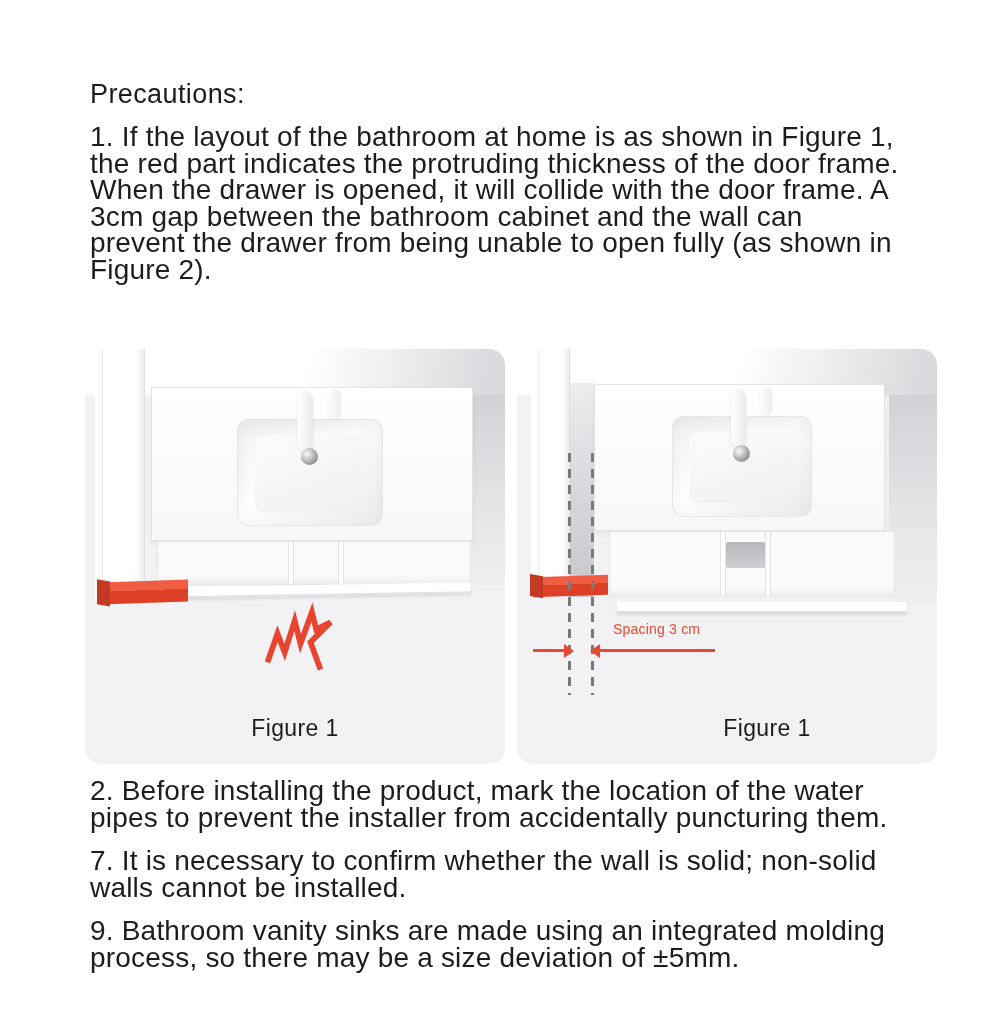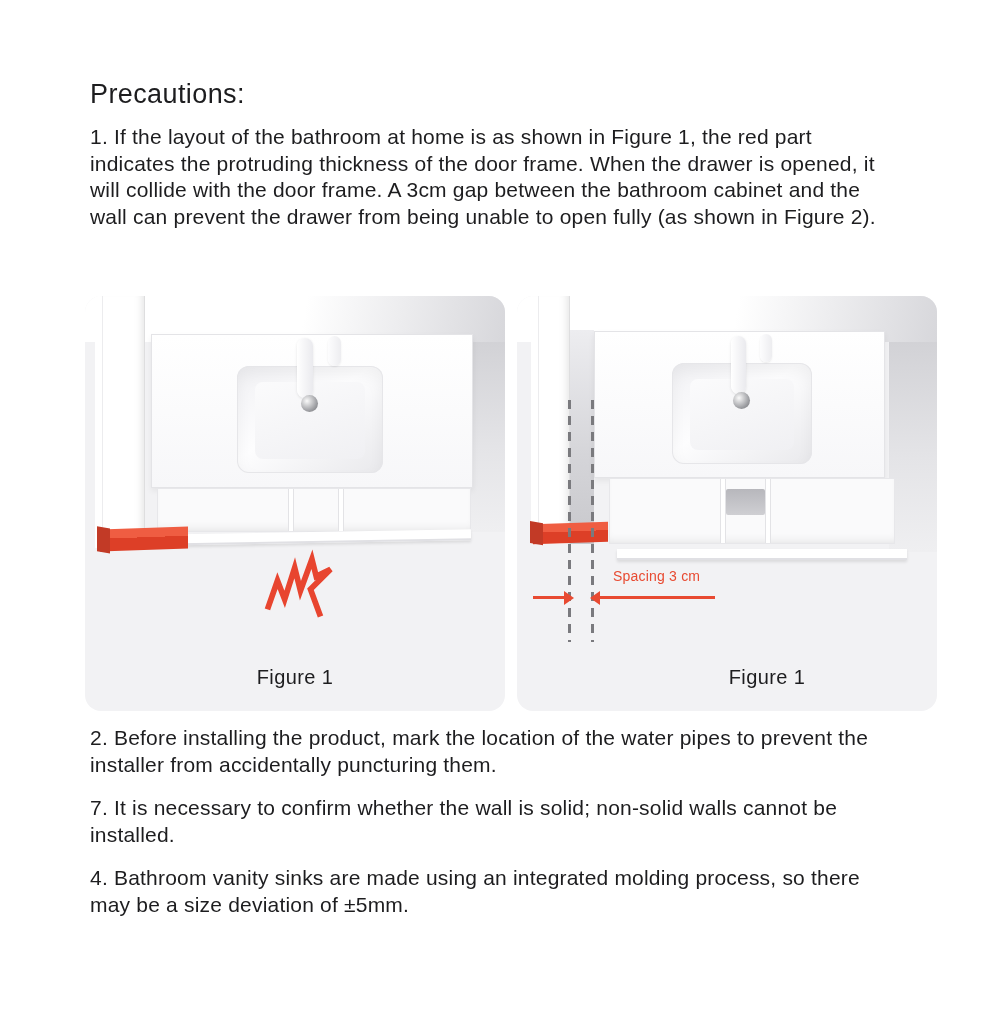--- a/index.html
+++ b/index.html
@@ -16,21 +16,21 @@
     background:var(--page-background);
     font-family:"Liberation Sans","DejaVu Sans",sans-serif;
     color:var(--text);
   }
   .content{padding:78px 60px 0 90px;}
   .page-title{
     font-size:27px;font-weight:500;letter-spacing:.4px;
     margin:0 0 14px 0;line-height:32px;
   }
   .body-par{
-    font-size:21px;line-height:26.5px;letter-spacing:.2px;font-weight:500;
+    font-size:28px;line-height:26.5px;letter-spacing:.2px;font-weight:500;
     max-width:810px;margin:0 0 17px 0;
   }
   .figures-row{
     display:flex;gap:12px;margin:66px 0 14px -5px;
   }
   .panel{
     position:relative;width:420px;height:415px;flex:0 0 auto;
     background:var(--panel-background);
     border-radius:16px;overflow:hidden;
   }
@@ -70,21 +70,21 @@
   .dash-line{width:3px;
     background:repeating-linear-gradient(180deg,var(--dashed-line-gray) 0 9px,transparent 9px 16px);}
   .h-arrow{height:3px;background:var(--accent-red);}
   .h-arrow.head-right::after{content:"";position:absolute;right:-9px;top:-5px;
     border:7px solid transparent;border-left:10px solid var(--accent-red);border-right:0;}
   .h-arrow.head-left::before{content:"";position:absolute;left:-9px;top:-5px;
     border:7px solid transparent;border-right:10px solid var(--accent-red);border-left:0;}
   .spacing-label{position:absolute;font-size:14px;font-weight:500;letter-spacing:.2px;
     color:var(--accent-red);white-space:nowrap;}
   .fig-caption{left:0;right:0;bottom:22px;text-align:center;
-    font-size:20px;letter-spacing:.4px;color:var(--text);}
+    font-size:23px;letter-spacing:.4px;color:var(--text);}
   .fig-caption.shift{transform:translateX(40px);}
   .starburst-svg{overflow:visible;}
 </style>
 </head>
 <body>
 
 <main class="content">
 
   <h1 class="page-title">Precautions:</h1>
 
@@ -146,15 +146,15 @@
       <div class="h-arrow head-left" style="left:82px;top:300px;width:116px;"></div>
       <div class="spacing-label" style="left:96px;top:272px;">Spacing 3 cm</div>
 
       <div class="fig-caption shift">Figure 1</div>
     </section>
 
   </div>
 
   <p class="body-par">2. Before installing the product, mark the location of the water pipes to prevent the installer from accidentally puncturing them.</p>
   <p class="body-par">7. It is necessary to confirm whether the wall is solid; non-solid walls cannot be installed.</p>
-  <p class="body-par">4. Bathroom vanity sinks are made using an integrated molding process, so there may be a size deviation of ±5mm.</p>
+  <p class="body-par">9. Bathroom vanity sinks are made using an integrated molding process, so there may be a size deviation of ±5mm.</p>
 
 </main>
 
 </body></html>

